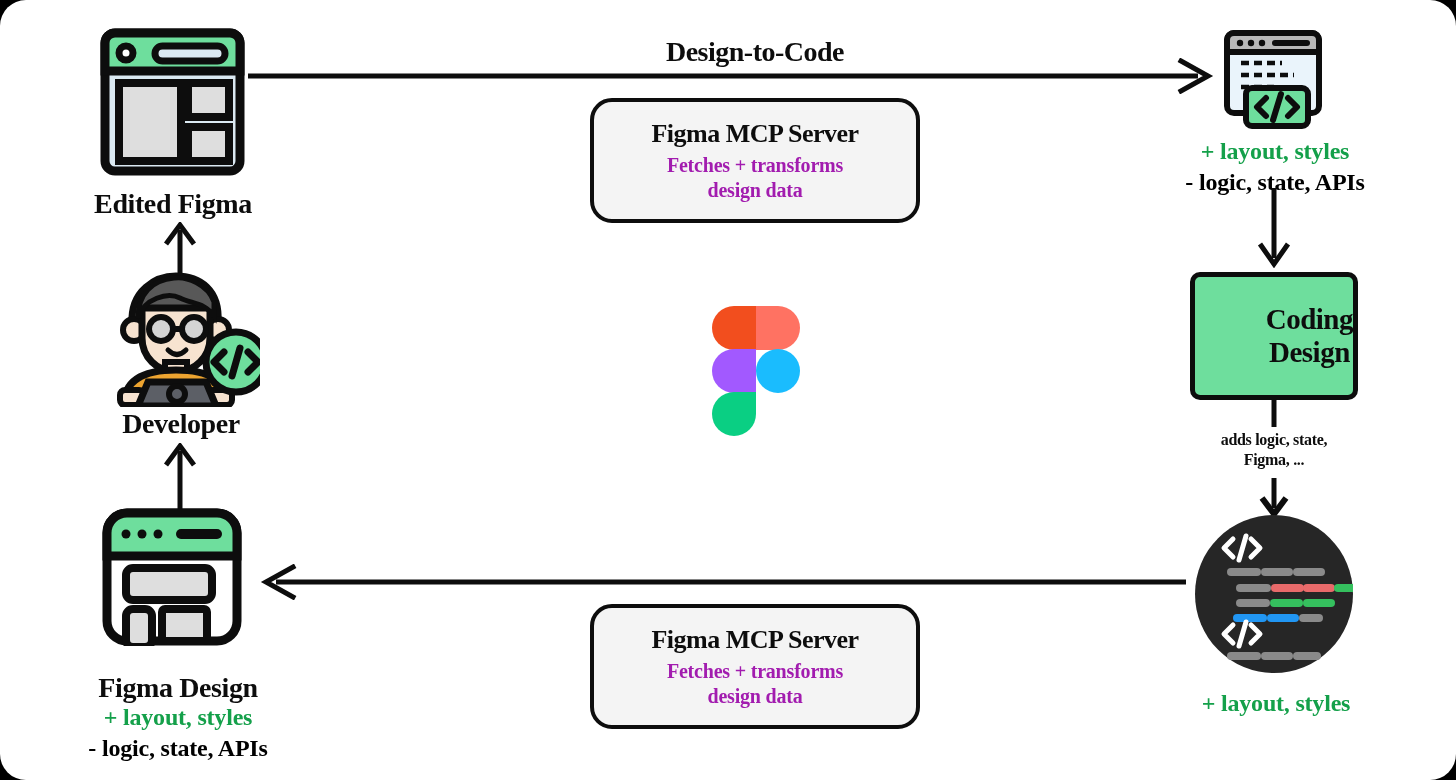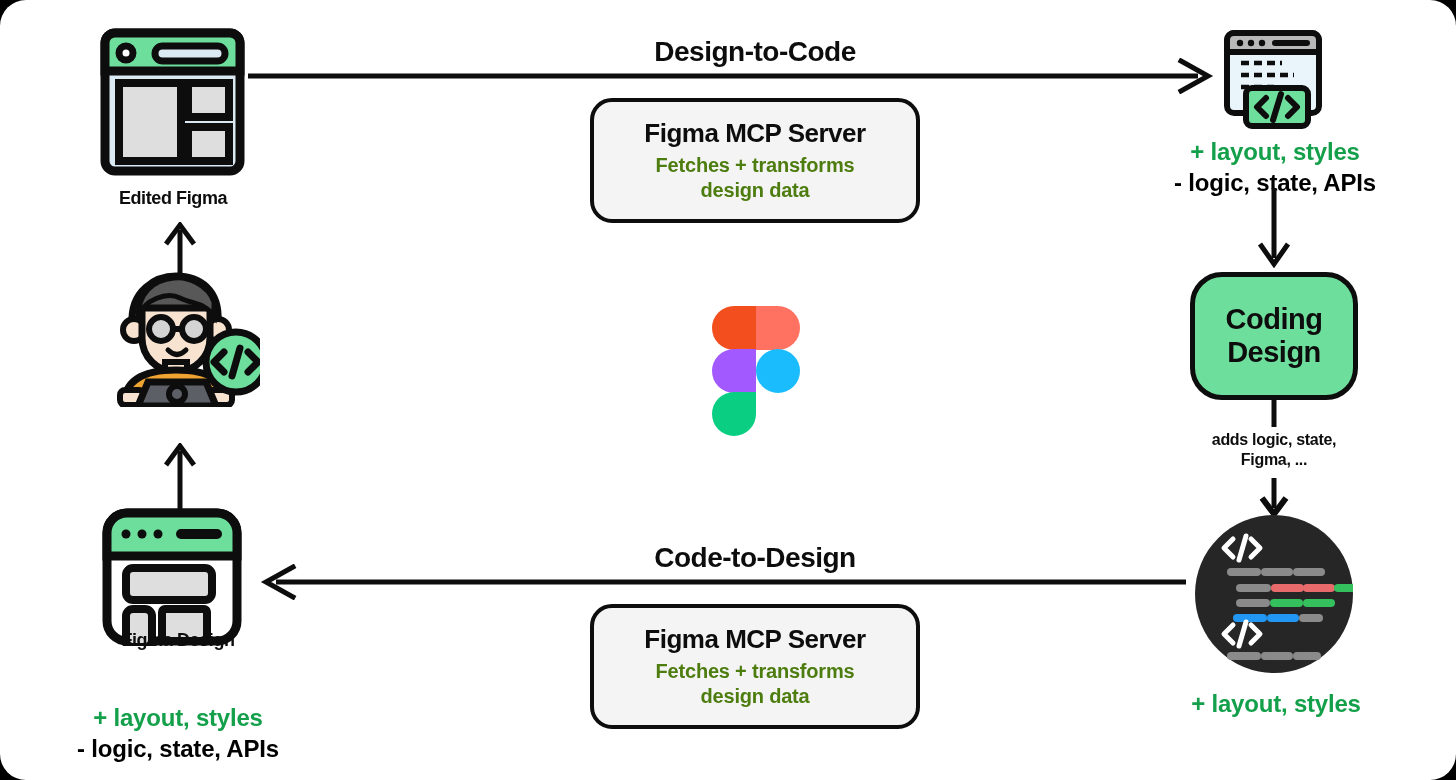--- a/index.html
+++ b/index.html
@@ -8,26 +8,27 @@
     background: #000;
     font-family: "Liberation Sans", sans-serif;
     overflow: hidden;
   }
   #frame {
     position: relative;
     width: 1456px; height: 780px;
     background: #ffffff;
     border-radius: 26px;
     overflow: hidden;
+    font-family: Liberation Serif, serif;
   }
   .abs { position: absolute; }
 
   
   .label-big {
-    font-size: 18px; font-weight: bold; color: #0d0d0d;
+    font-size: 28px; font-weight: bold; color: #0d0d0d;
     text-align: center; letter-spacing: -0.4px; line-height: 1.12;
     white-space: nowrap;
   }
   .arrow-title {
     font-size: 28px; font-weight: bold; color: #0d0d0d;
     text-align: center; letter-spacing: -0.5px; white-space: nowrap;
   }
   .plus-line {
     font-size: 24px; font-weight: bold; line-height: 1.3;
     text-align: center; letter-spacing: -0.2px; white-space: nowrap;
@@ -45,30 +46,30 @@
     border: 4px solid #0d0d0d;
     border-radius: 22px;
     display: flex; flex-direction: column;
     align-items: center; justify-content: center;
   }
   .mcp-title {
     font-size: 26px; font-weight: bold; color: #0d0d0d;
     letter-spacing: -0.5px; margin-bottom: 4px;
   }
   .mcp-sub {
-    font-size: 20px; font-weight: bold; color: #4d7c0f;
+    font-size: 20px; font-weight: bold; color: #a21caf;
     line-height: 1.24; text-align: center; letter-spacing: -0.2px;
   }
 
   
   .agent-box {
     background: #6ede9d;
     border: 5px solid #0d0d0d;
-    border-radius: 32px;
-    display: flex; align-items: center; justify-content: center;
+    border-radius: 10px;
+    display: flex; align-items: center; justify-content: flex-end;
   }
   .agent-label {
     font-size: 29px; font-weight: bold; color: #0d0d0d;
     line-height: 1.15; text-align: center; letter-spacing: -0.5px;
   }
 
   
   svg { display: block; }
 </style>
 </head>
@@ -126,46 +127,46 @@
       <rect x="12" y="118" width="24" height="15" rx="5" fill="#f7e3d0" stroke="#0d0d0d" stroke-width="6"></rect>
       <rect x="100" y="118" width="24" height="15" rx="5" fill="#f7e3d0" stroke="#0d0d0d" stroke-width="6"></rect>
 
       <path d="M40 110 h58 l10 24 h-78 z" fill="#5c5f66" stroke="#0d0d0d" stroke-width="7"></path>
       <circle cx="69" cy="122" r="8" fill="#5c5f66" stroke="#0d0d0d" stroke-width="6"></circle>
 
       <circle cx="128" cy="90" r="30" fill="#6ede9d" stroke="#0d0d0d" stroke-width="7"></circle>
       <path d="M116 80 l-10 10 l10 10 M140 80 l10 10 l-10 10 M132 76 l-8 28" fill="none" stroke="#0d0d0d" stroke-width="7" stroke-linecap="round" stroke-linejoin="round"></path>
     </svg>
   </div>
+  <div class="abs label-big" style="left:36px; top:408px; width:290px;">Developer</div>
 
   <svg class="abs" style="left:158px; top:443px;" width="44" height="70" viewBox="0 0 44 70">
     <line x1="22" y1="68" x2="22" y2="8" stroke="#0d0d0d" stroke-width="5"></line>
     <polyline points="8,22 22,3 36,22" fill="none" stroke="#0d0d0d" stroke-width="5"></polyline>
   </svg>
 
   <div class="abs" style="left:102px; top:508px;">
     <svg width="140" height="138" viewBox="0 0 140 138">
       <rect x="5" y="5" width="130" height="128" rx="20" fill="#ffffff" stroke="#0d0d0d" stroke-width="9"></rect>
       <path d="M5 25 a20 20 0 0 1 20 -20 h90 a20 20 0 0 1 20 20 v23 h-130 z" fill="#6ede9d" stroke="#0d0d0d" stroke-width="9"></path>
       <circle cx="24" cy="26" r="4.5" fill="#0d0d0d"></circle>
       <circle cx="40" cy="26" r="4.5" fill="#0d0d0d"></circle>
       <circle cx="56" cy="26" r="4.5" fill="#0d0d0d"></circle>
       <rect x="74" y="21" width="46" height="10" rx="5" fill="#0d0d0d"></rect>
       <rect x="24" y="60" width="86" height="32" rx="7" fill="#dedede" stroke="#0d0d0d" stroke-width="8"></rect>
       <rect x="24" y="101" width="26" height="38" rx="7" fill="#dedede" stroke="#0d0d0d" stroke-width="8"></rect>
       <rect x="60" y="101" width="45" height="32" rx="3" fill="#dedede" stroke="#0d0d0d" stroke-width="8"></rect>
     </svg>
   </div>
-  <div class="abs label-big" style="left:28px; top:630px; width:300px;">Figma Design</div>
+  <div class="abs label-big" style="left:28px; top:672px; width:300px;">Figma Design</div>
   <div class="abs" style="left:28px; top:702px; width:300px;">
     <div class="plus-line green-txt">+ layout, styles</div>
     <div class="plus-line red-txt">- logic, state, APIs</div>
   </div>
 
-  <div class="abs arrow-title" style="left:555px; top:542px; width:400px;">Code-to-Design</div>
   <svg class="abs" style="left:248px; top:564px;" width="940" height="36" viewBox="0 0 940 36">
     <line x1="28" y1="18" x2="938" y2="18" stroke="#0d0d0d" stroke-width="5"></line>
     <polyline points="45,3 18,18 45,33" fill="none" stroke="#0d0d0d" stroke-width="5" stroke-linecap="square" stroke-linejoin="miter"></polyline>
   </svg>
 
   <div class="abs mcp-box" style="left:590px; top:98px; width:330px; height:125px;">
     <div class="mcp-title">Figma MCP Server</div>
     <div class="mcp-sub">
       <span>Fetches + transforms</span><br>
       <span>design data</span>

